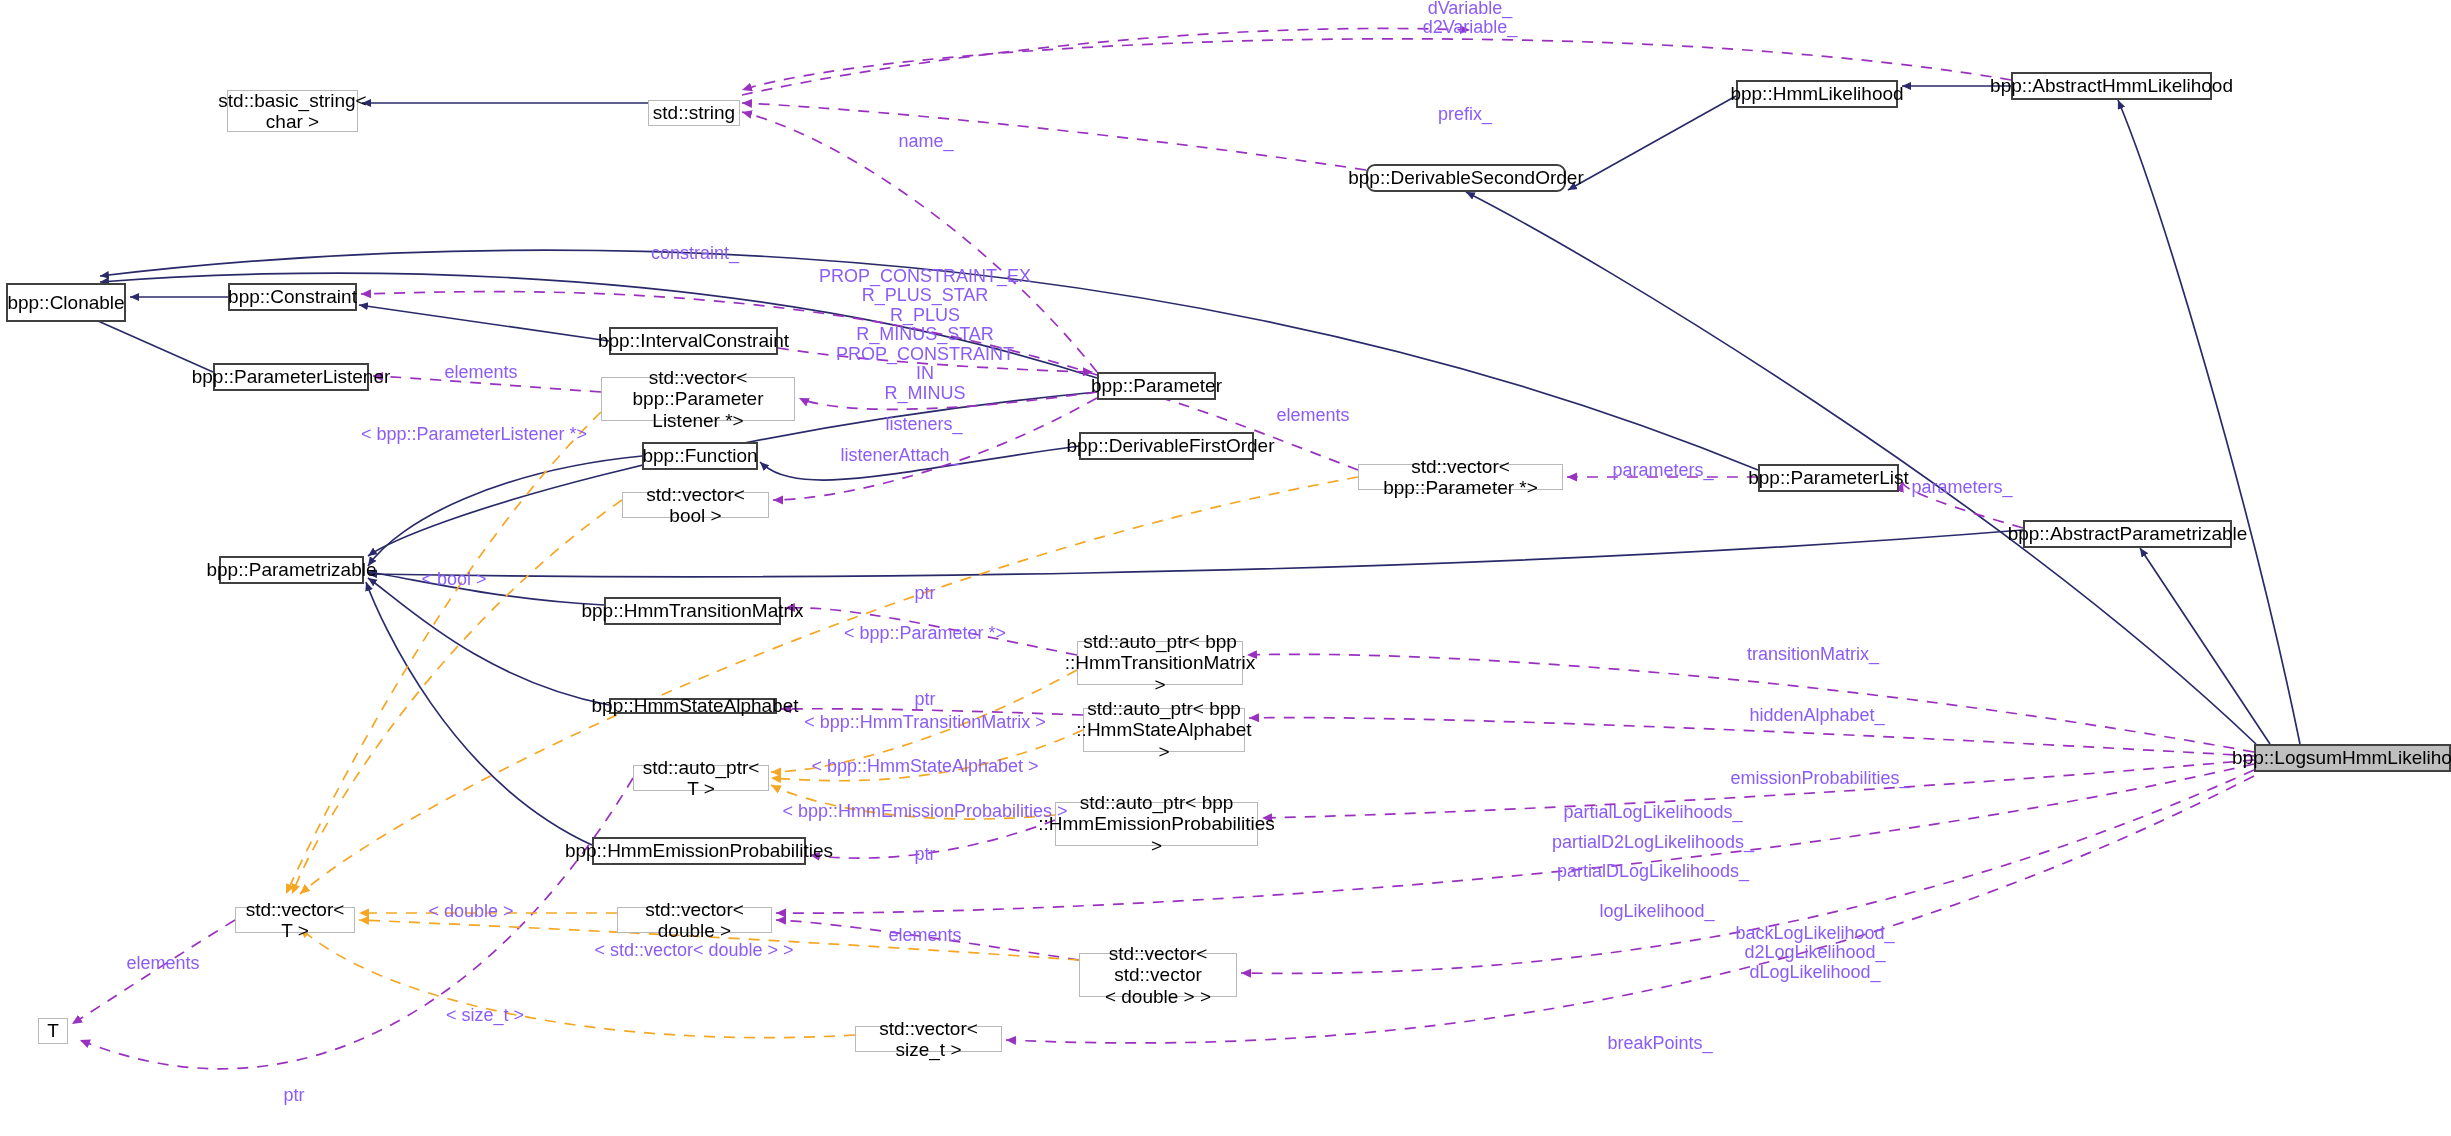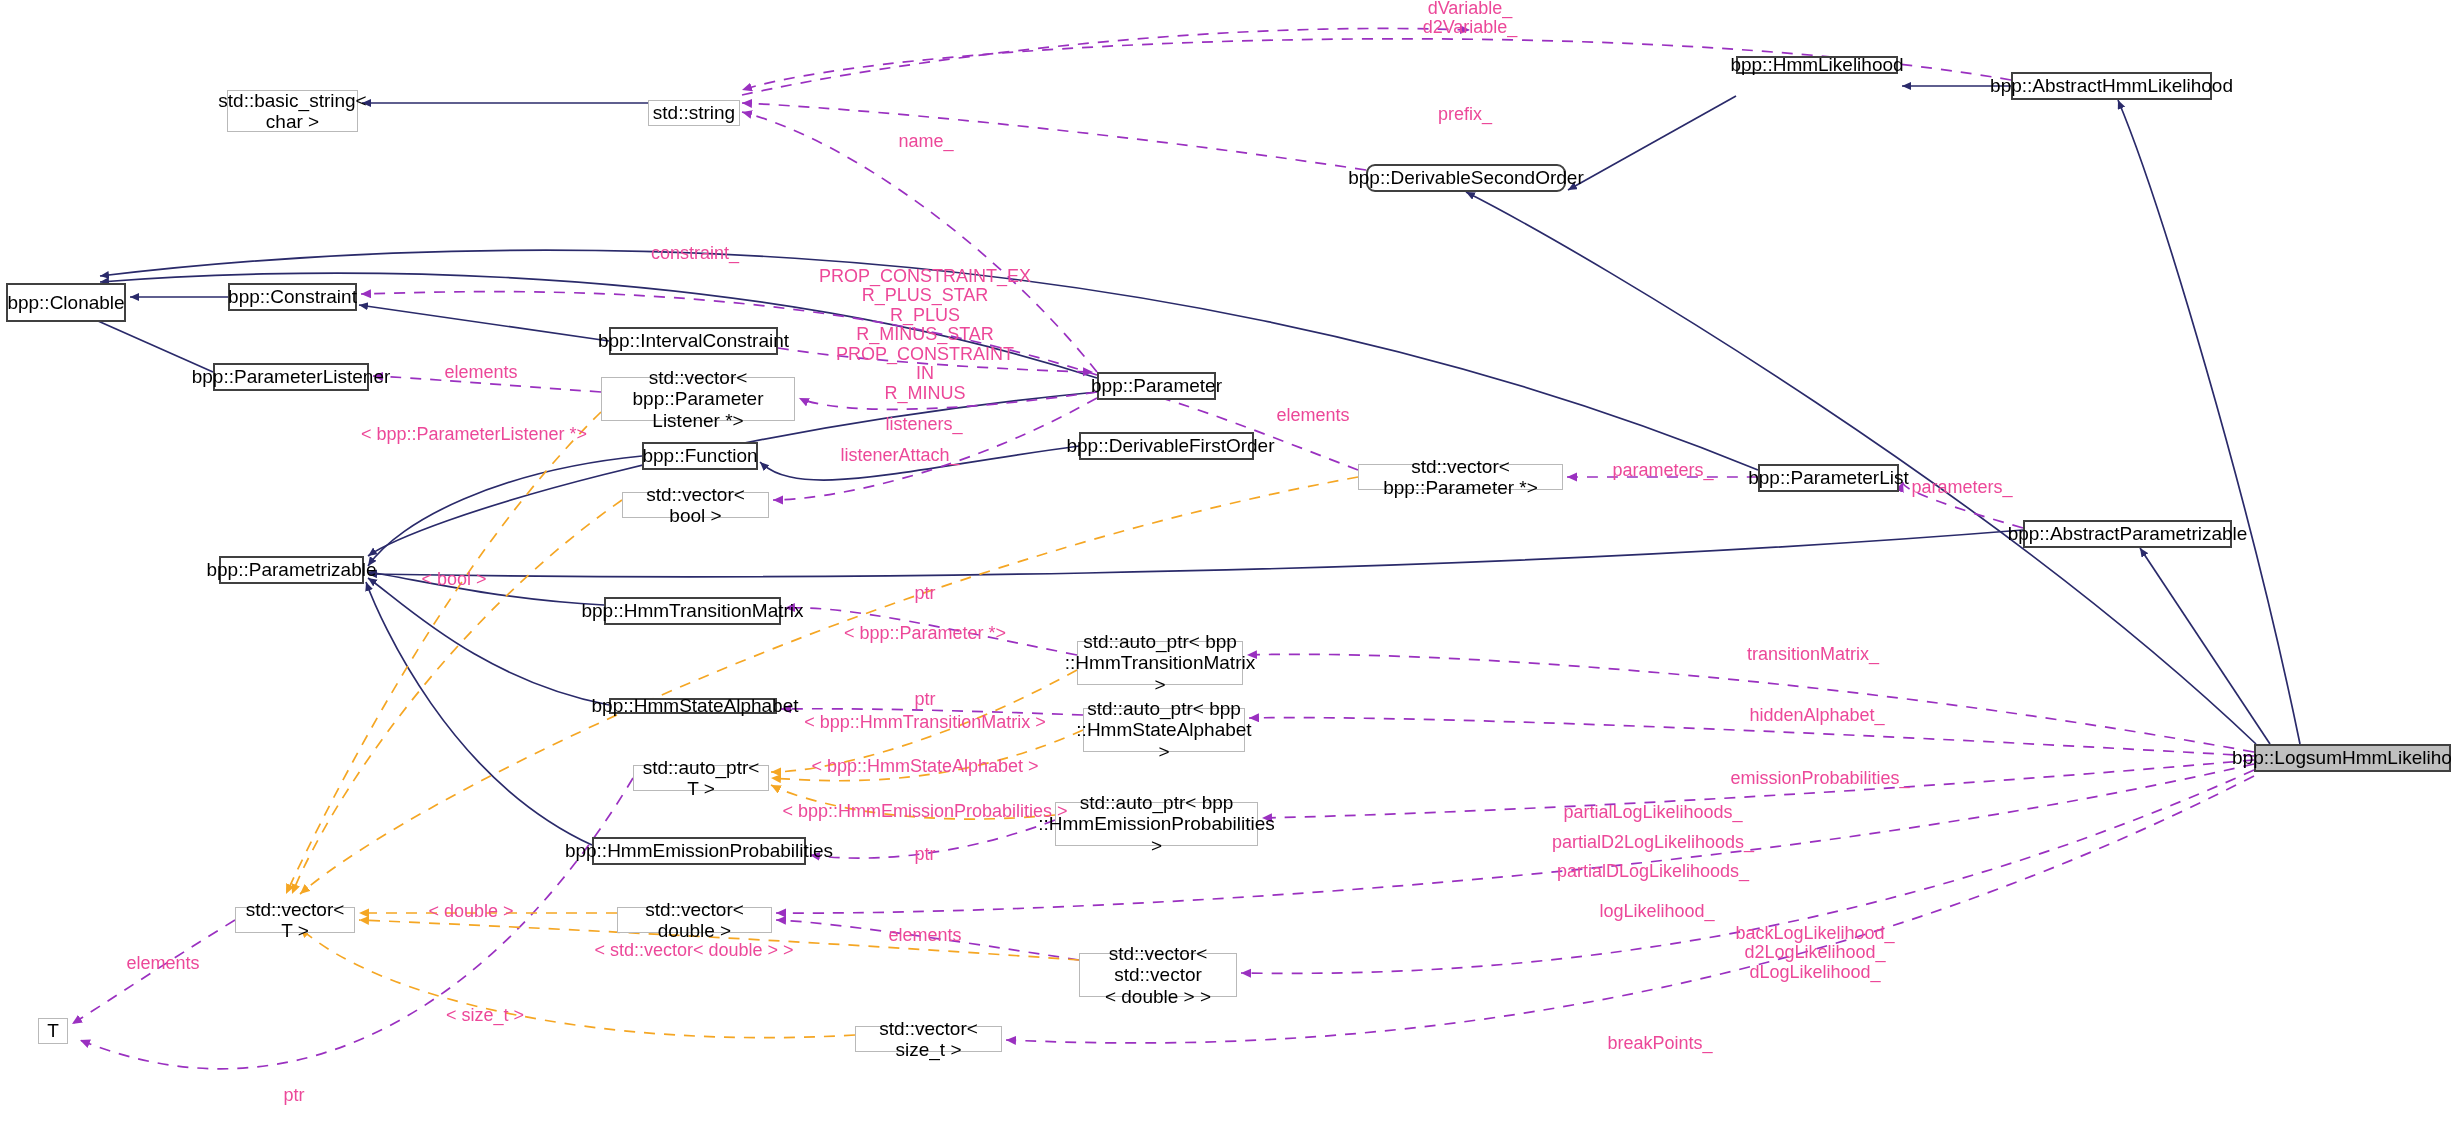--- a/index.html
+++ b/index.html
@@ -42,21 +42,21 @@
   .node.bold {
     border: 2px solid #404040;
   }
   .node.highlight {
     border: 2px solid #404040;
     background: #bfbfbf;
   }
   .elabel {
     position: absolute;
     font-size: 18px;
-    color: #ec4899;
+    color: #8b5cf6;
     line-height: 1.08;
     white-space: pre-line;
     text-align: center;
     transform: translate(-50%, -50%);
     pointer-events: none;
   }
 </style>
 </head>
 <body>
 
@@ -130,21 +130,21 @@
         <path d="M 1077,670 C 950,740 830,772 771,772" fill="none" stroke="#f5a623" stroke-width="1.7" stroke-dasharray="11,9" marker-end="url(#arrow-tpl)"></path>
         <path d="M 1083,730 C 950,790 830,782 771,778" fill="none" stroke="#f5a623" stroke-width="1.7" stroke-dasharray="11,9" marker-end="url(#arrow-tpl)"></path>
         <path d="M 1055,815 C 900,830 800,800 771,785" fill="none" stroke="#f5a623" stroke-width="1.7" stroke-dasharray="11,9" marker-end="url(#arrow-tpl)"></path>
       </g>
   </svg>
 
   <div id="nodes-layer">
       <div class="node plain" style="left: 227px; top: 90px; width: 131px; height: 42px;">std::basic_string&lt;
 char &gt;</div>
       <div class="node plain" style="left: 648px; top: 100px; width: 92px; height: 26px;">std::string</div>
-      <div class="node bold" style="left: 1736px; top: 56px; width: 162px; height: 18px;">bpp::HmmLikelihood</div>
+      <div class="node bold" style="left: 1736px; top: 80px; width: 162px; height: 28px;">bpp::HmmLikelihood</div>
       <div class="node bold" style="left: 2011px; top: 72px; width: 201px; height: 28px;">bpp::AbstractHmmLikelihood</div>
       <div class="node bold" style="left: 1366px; top: 164px; width: 200px; height: 28px; border-radius: 9px;">bpp::DerivableSecondOrder</div>
       <div class="node bold" style="left: 6px; top: 283px; width: 120px; height: 39px; text-align: right;">bpp::Clonable</div>
       <div class="node bold" style="left: 228px; top: 283px; width: 129px; height: 28px;">bpp::Constraint</div>
       <div class="node bold" style="left: 609px; top: 327px; width: 169px; height: 28px;">bpp::IntervalConstraint</div>
       <div class="node bold" style="left: 213px; top: 363px; width: 156px; height: 28px;">bpp::ParameterListener</div>
       <div class="node plain" style="left: 601px; top: 377px; width: 194px; height: 44px;">std::vector&lt; bpp::Parameter
 Listener *&gt;</div>
       <div class="node bold" style="left: 1097px; top: 372px; width: 119px; height: 28px;">bpp::Parameter</div>
       <div class="node bold" style="left: 1079px; top: 432px; width: 175px; height: 28px; padding-left: 12px;">bpp::DerivableFirstOrder</div>

